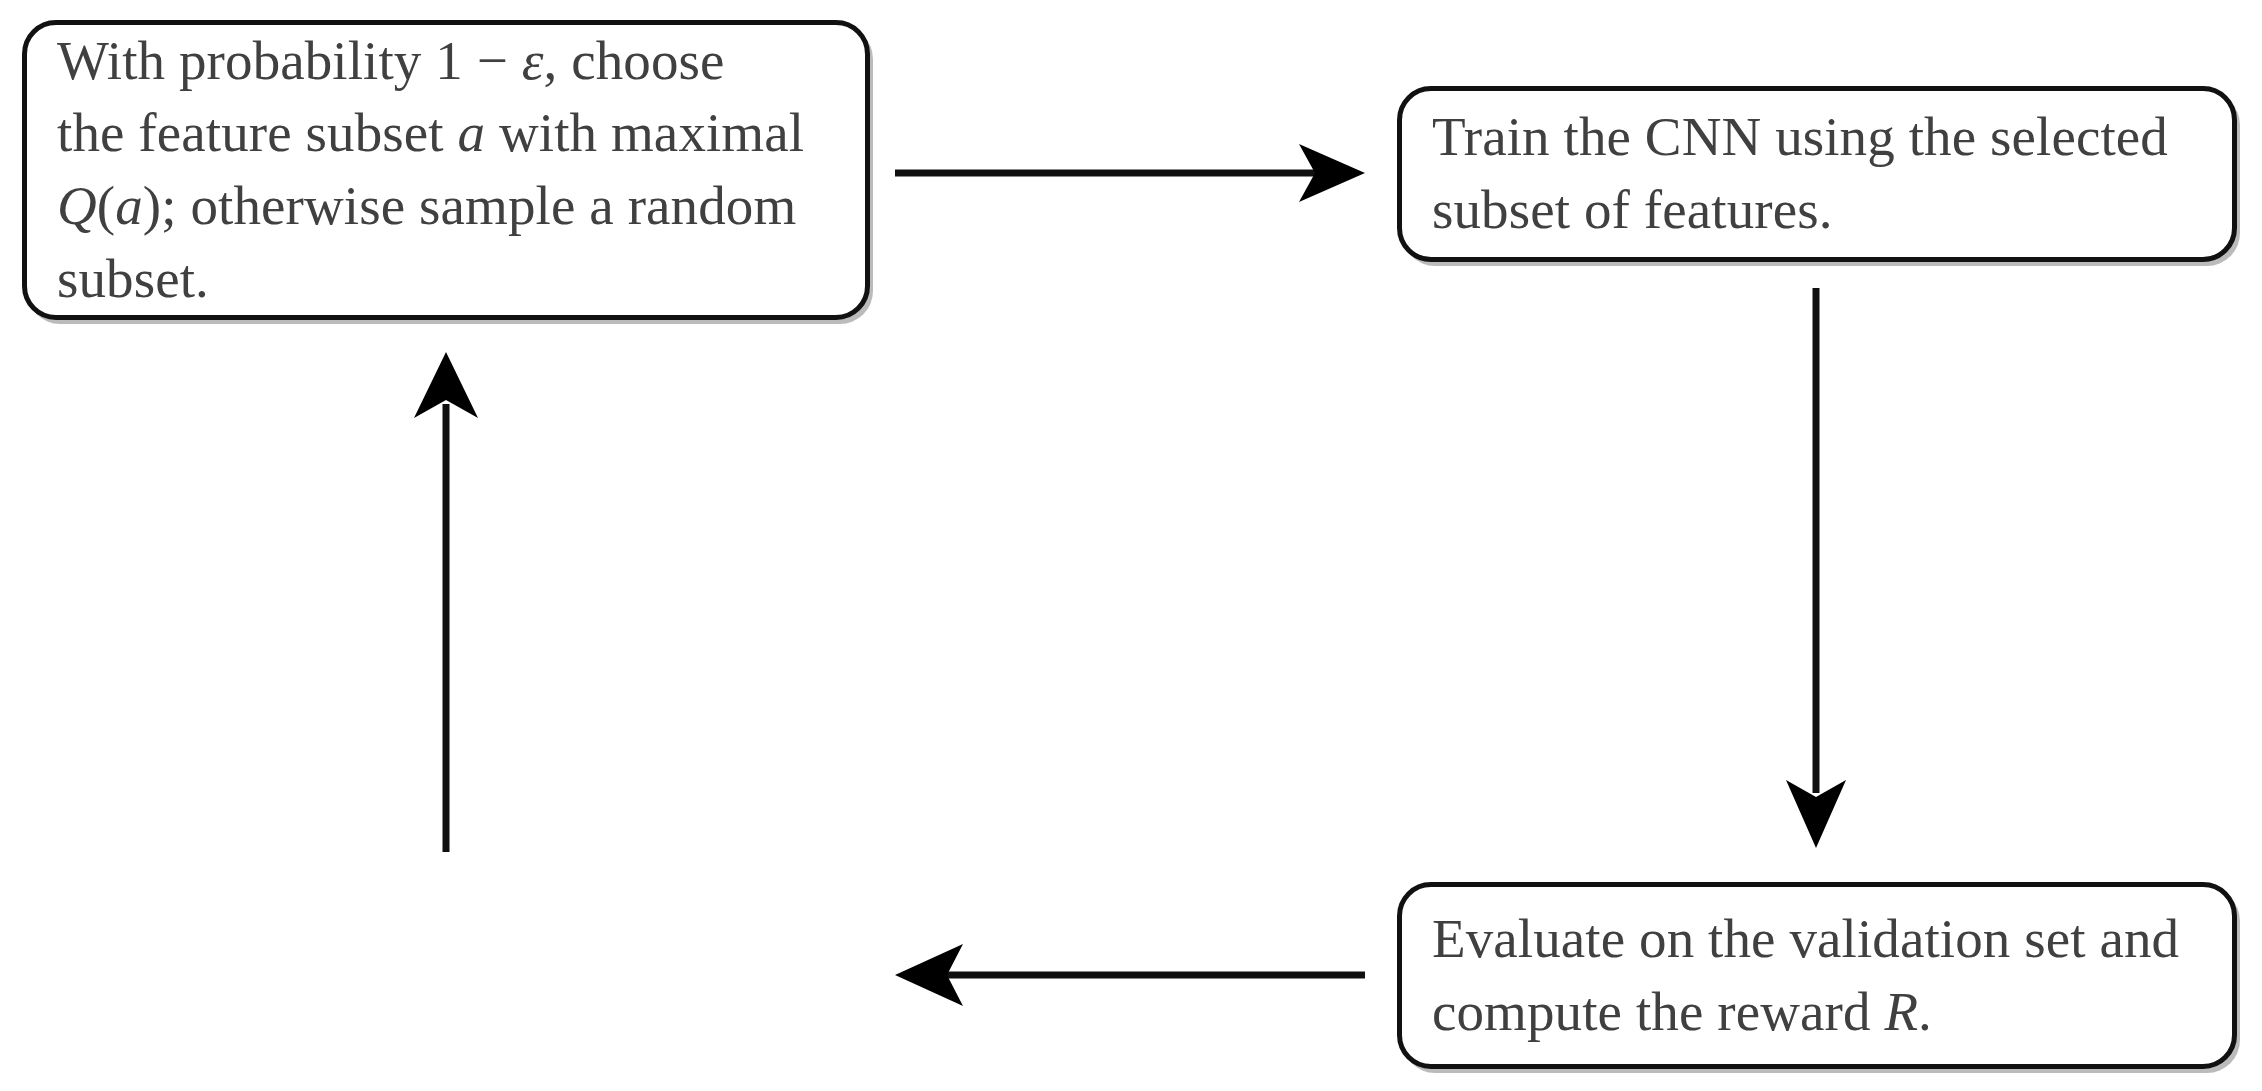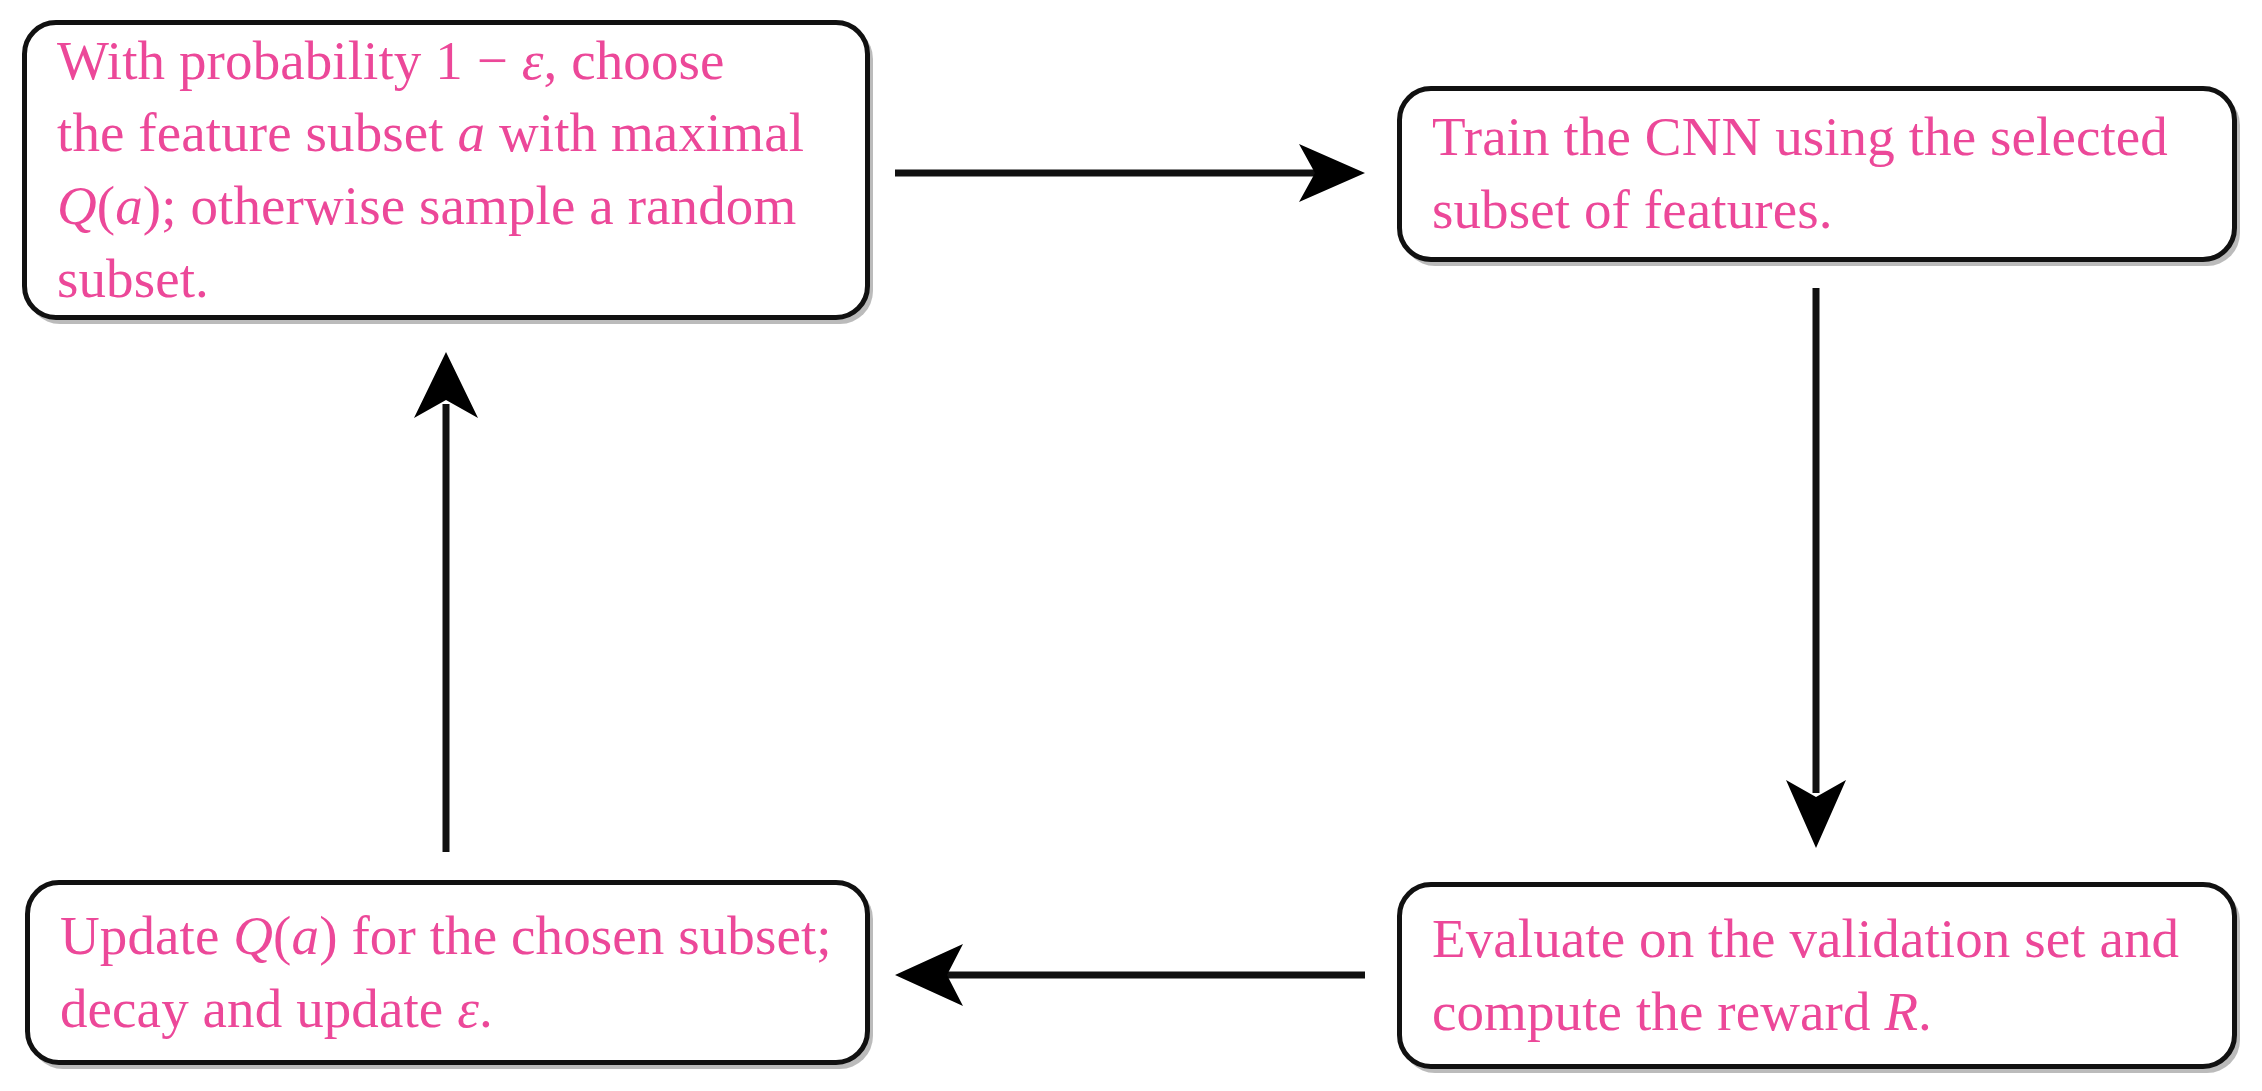--- a/index.html
+++ b/index.html
@@ -23,21 +23,21 @@
     background: #ffffff;
     border: 5px solid #111111;
     border-radius: 34px;
     display: flex;
     align-items: center;
     box-shadow: 4px 5px 0 -1px rgba(60,60,60,0.35);
   }
   .node-text {
     font-size: 55px;
     line-height: 1.32;
-    color: #ec4899;
+    color: #404040;
     padding: 0 30px;
     width: 100%;
     white-space: pre-line;
     letter-spacing: 0.1px;
   }
   .node-text .mi {
     font-style: italic;
   }
 
   
@@ -72,24 +72,20 @@
   <div class="node" id="node-train">
     <div class="node-text">Train the CNN using the selected
 subset of features.</div>
   </div>
 
   <div class="node" id="node-evaluate">
     <div class="node-text">Evaluate on the validation set and
 compute the reward <span class="mi">R</span>.</div>
   </div>
 
-  <div class="node" id="node-update">
-    <div class="node-text">Update <span class="mi">Q</span>(<span class="mi">a</span>) for the chosen subset;
-decay and update <span class="mi">ε</span>.</div>
-  </div>
 
   <div class="arrow" id="arrow-policy-to-train">
     <svg width="470" height="70" viewBox="0 0 470 70" xmlns="http://www.w3.org/2000/svg">
       <line x1="0" y1="33" x2="420" y2="33" stroke="#101010" stroke-width="7"></line>
       <polygon points="470,33 404,4 420,33 404,62" fill="#000000"></polygon>
     </svg>
   </div>
 
   <div class="arrow" id="arrow-train-to-eval">
     <svg width="72" height="560" viewBox="0 0 72 560" xmlns="http://www.w3.org/2000/svg">

